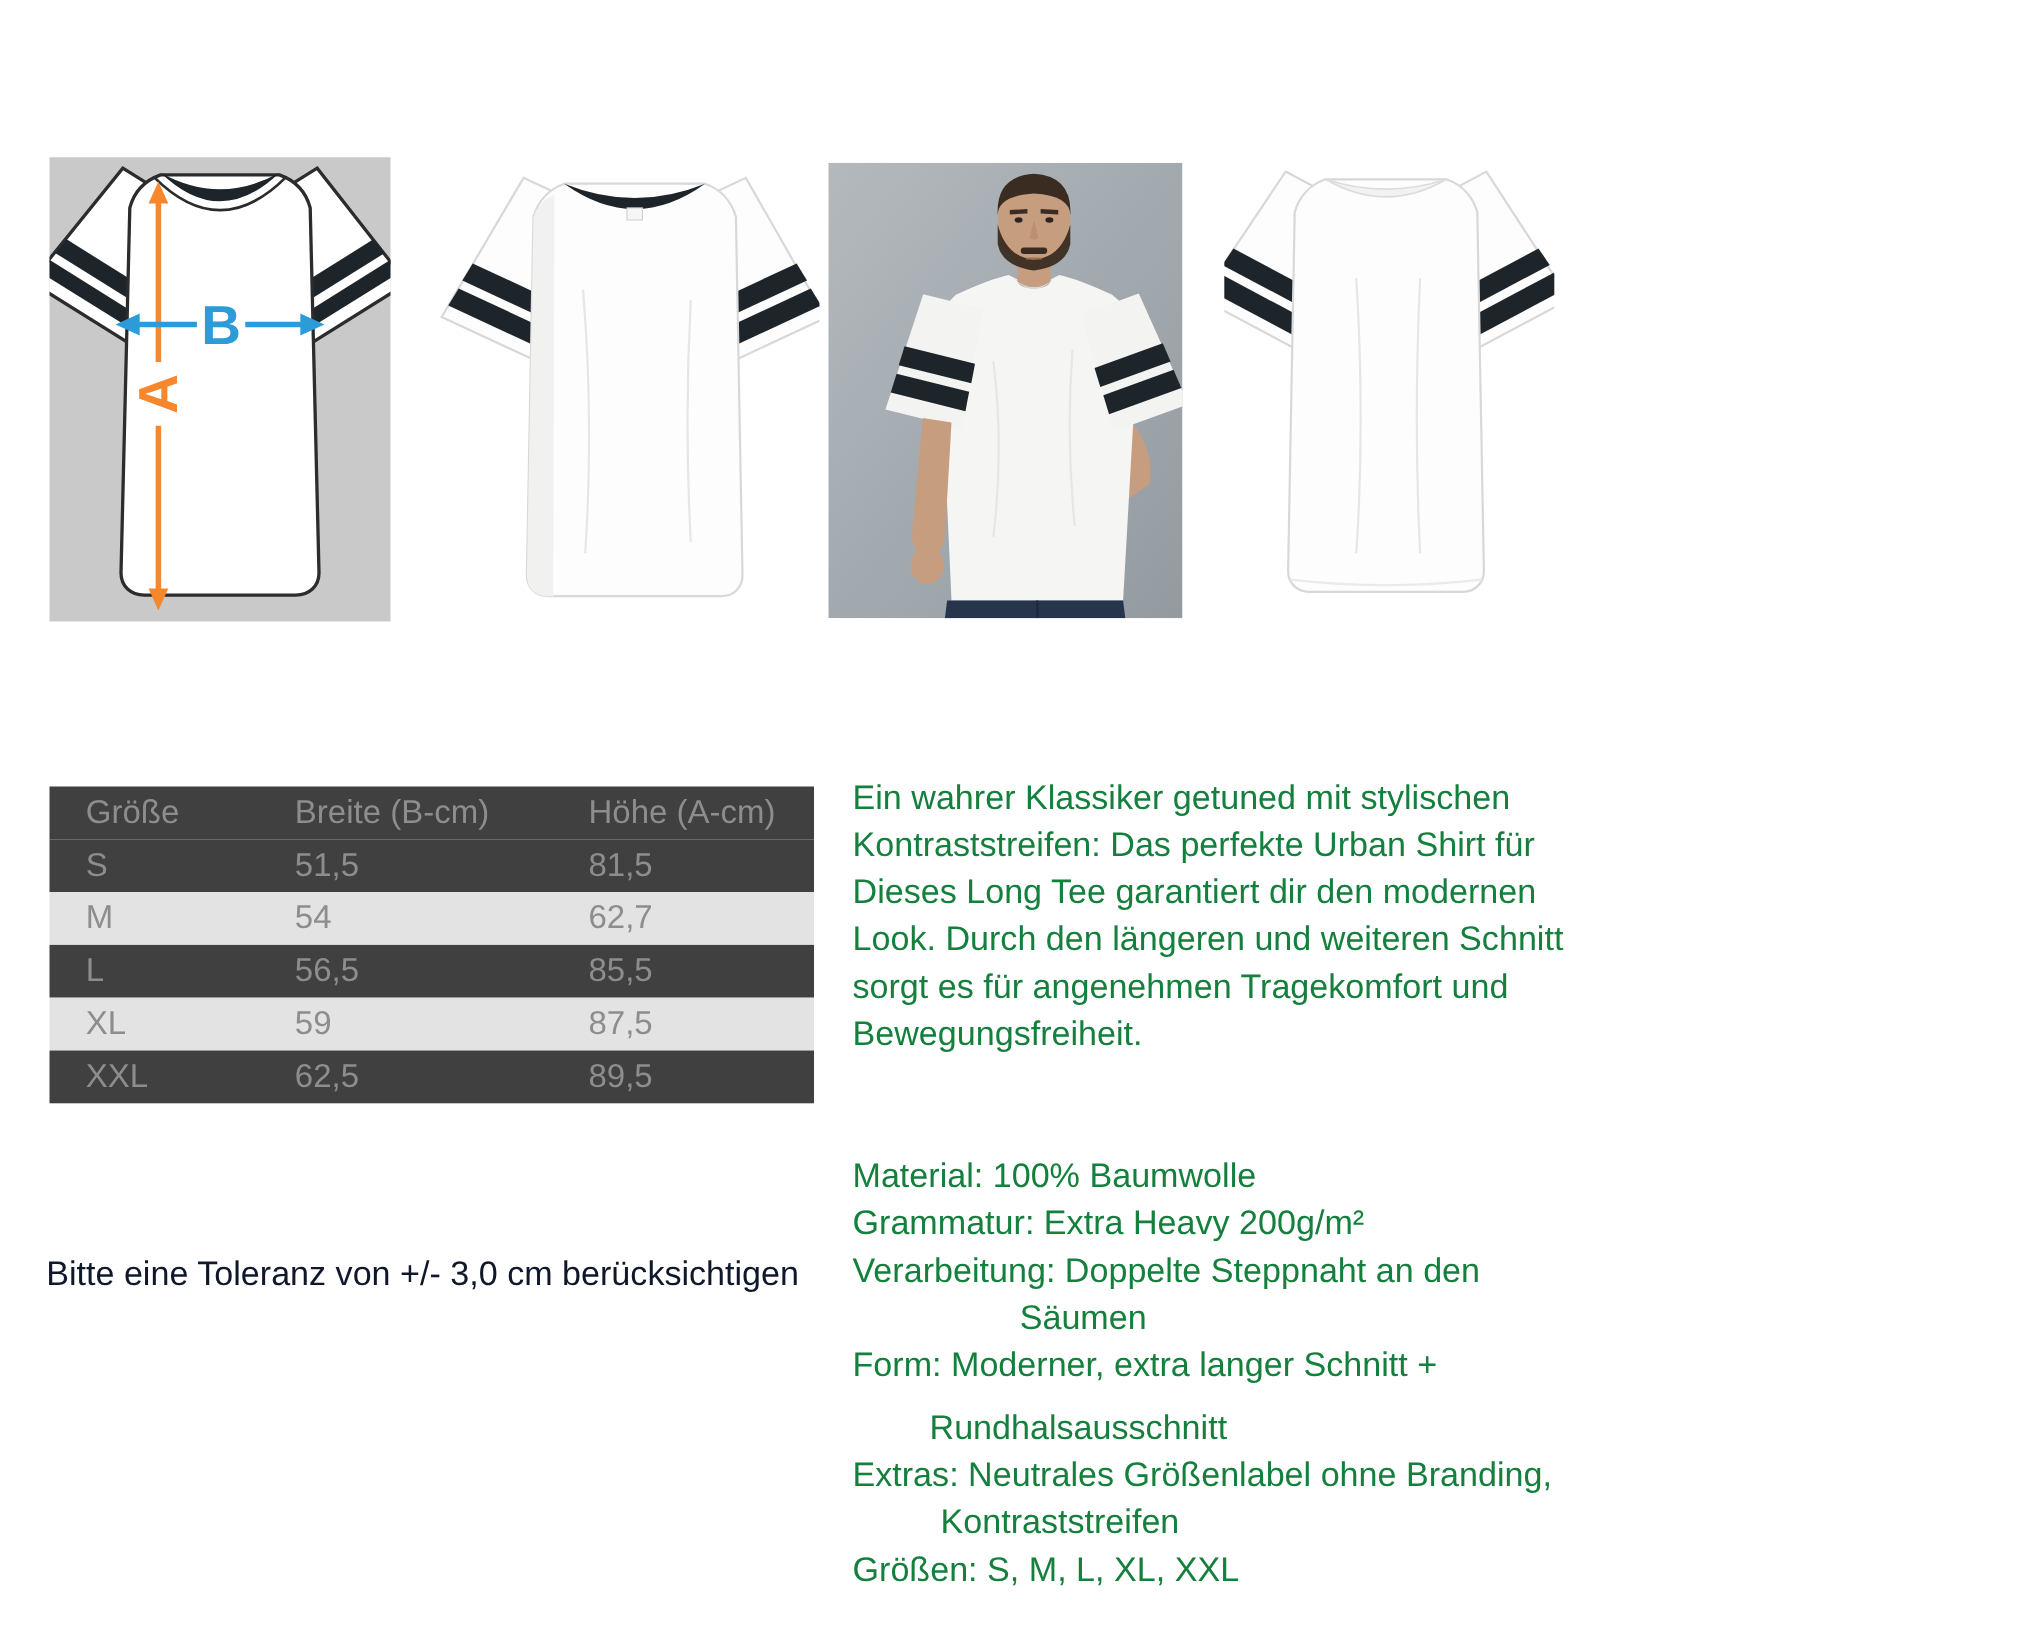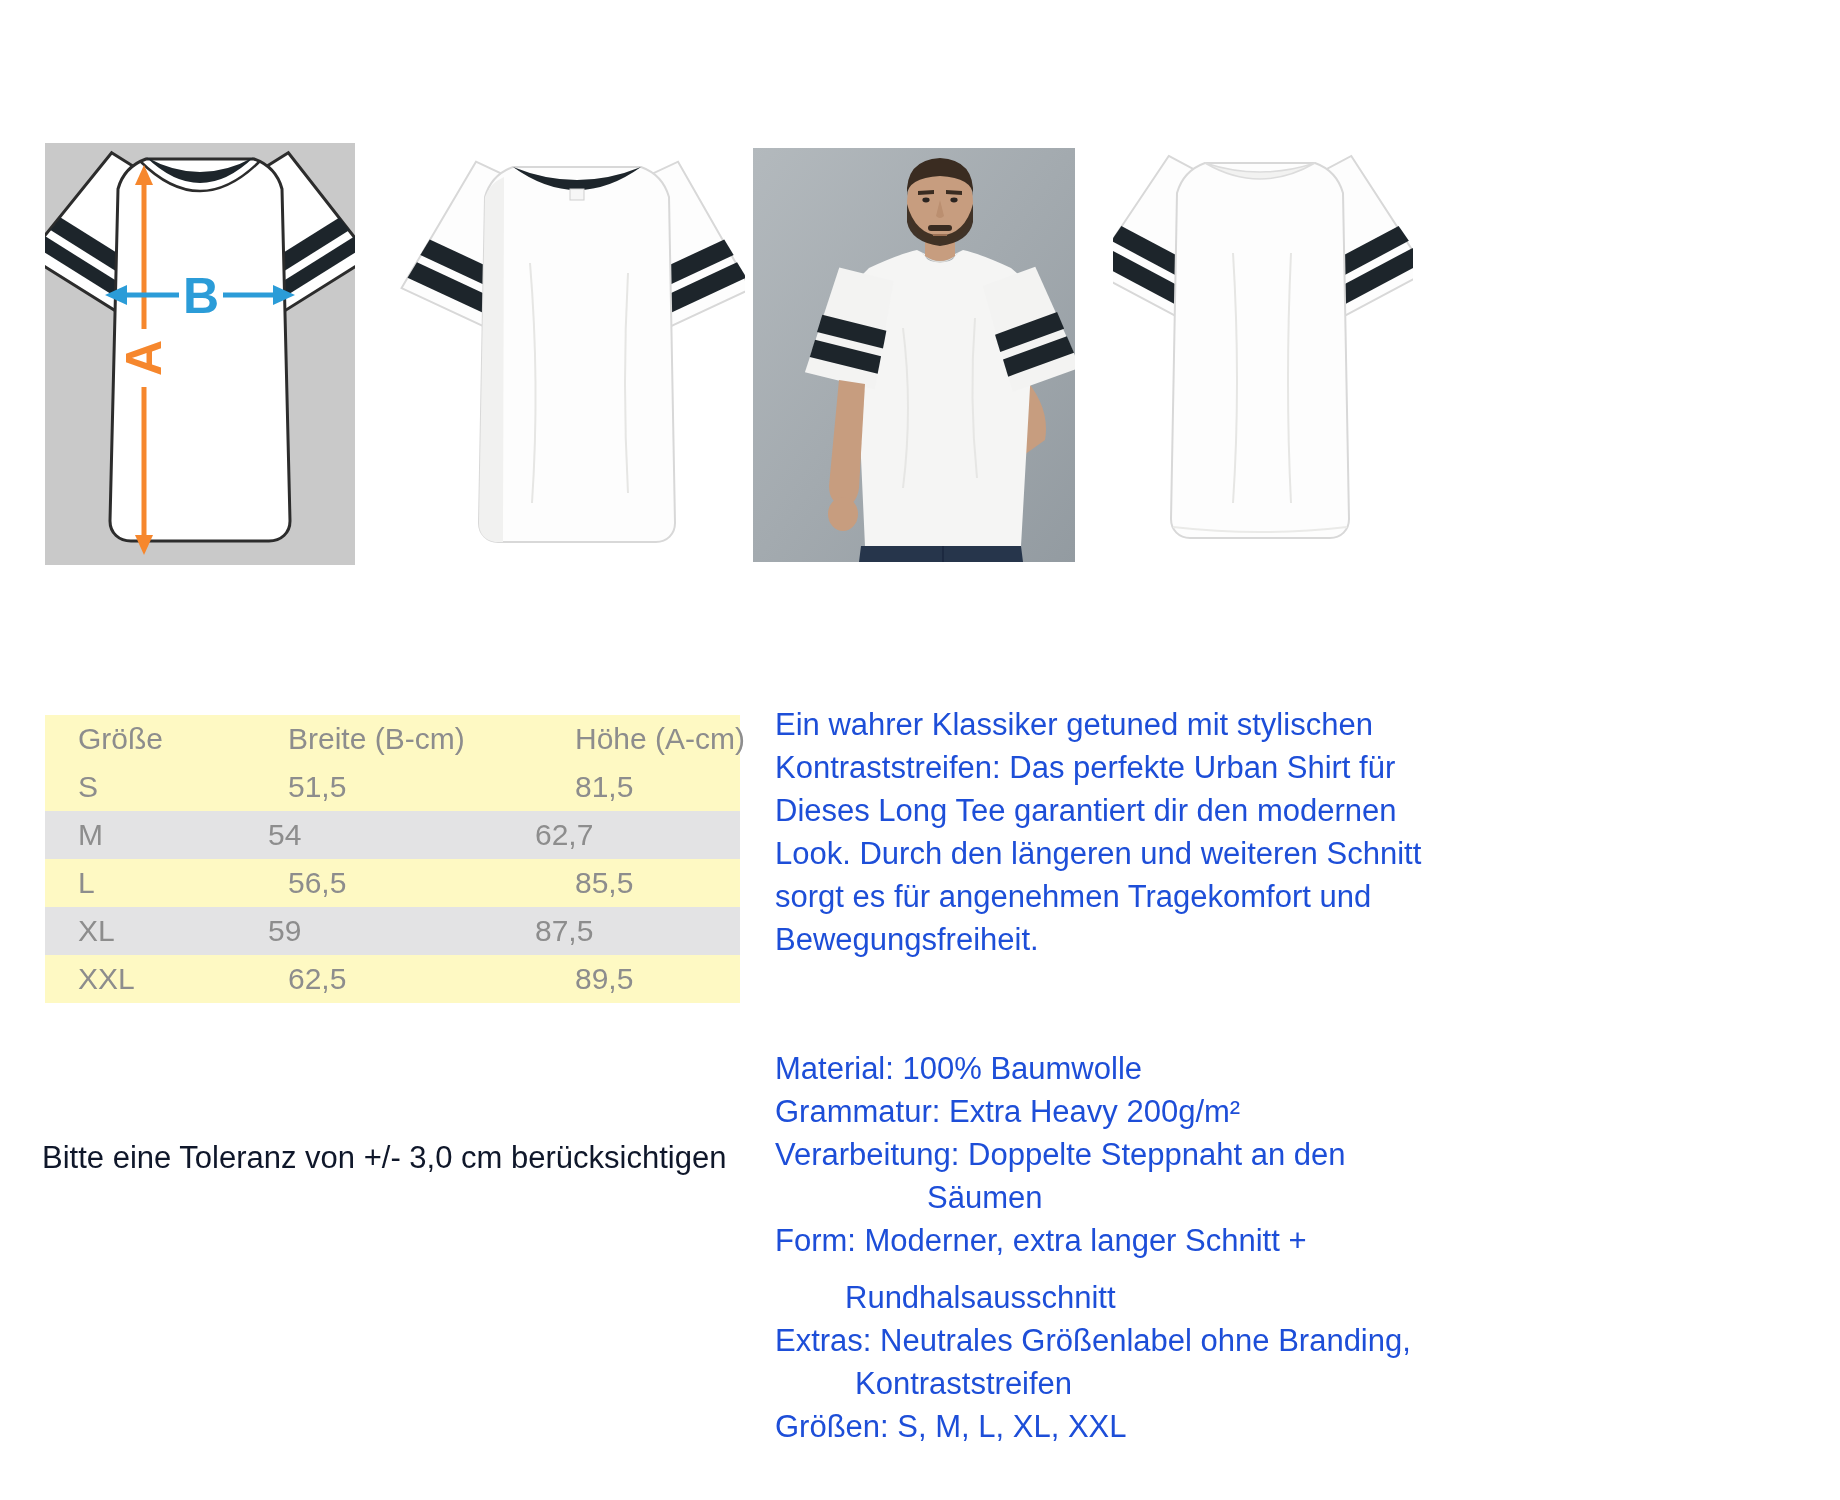--- a/index.html
+++ b/index.html
@@ -8,26 +8,26 @@
   figure{margin:0;position:absolute;}
   figure svg{display:block;width:100%;height:100%;}
   .img-diagram{left:45px;top:143px;width:310px;height:422px;background:var(--color-diagram_bg,#c9c9c9);}
   .img-front{left:400px;top:143px;width:345px;height:422px;background:#fff;}
   .img-model{left:753px;top:148px;width:322px;height:414px;}
   .img-back{left:1113px;top:143px;width:300px;height:417px;background:#fff;}
 
   .size-table{position:absolute;left:45px;top:715px;width:695px;font-size:30px;color:#8d8d8d;}
   .st-row{display:grid;grid-template-columns:223px 267px 205px;height:48px;align-items:center;}
   .st-row > div:first-child{padding-left:33px;}
-  .st-light{background:#fef9c3;gap:20px;}
+  .st-light{background:#404040;}
   .st-dark{background:#e3e3e4;}
 
   .tolerance{position:absolute;left:42px;top:1140px;font-size:31px;color:#0f172a;}
 
-  .desc{position:absolute;left:775px;width:690px;font-size:31px;line-height:43px;color:#1d4ed8;}
+  .desc{position:absolute;left:775px;width:690px;font-size:31px;line-height:43px;color:#15803d;}
   .desc-para{top:703px;}
   .desc-specs{top:1047px;}
   .ind-saeumen{padding-left:152px;}
   .ind-rund{padding-left:70px;margin-top:14px;}
   .ind-kontrast{padding-left:80px;}
 
   
   .stripe{fill:var(--color-stripe,#1d252b);}
   .outline-dark{fill:#ffffff;stroke:#2c2c2c;stroke-width:3;}
   .outline-soft{fill:#fdfdfd;stroke:#d8d8d8;stroke-width:2;}

